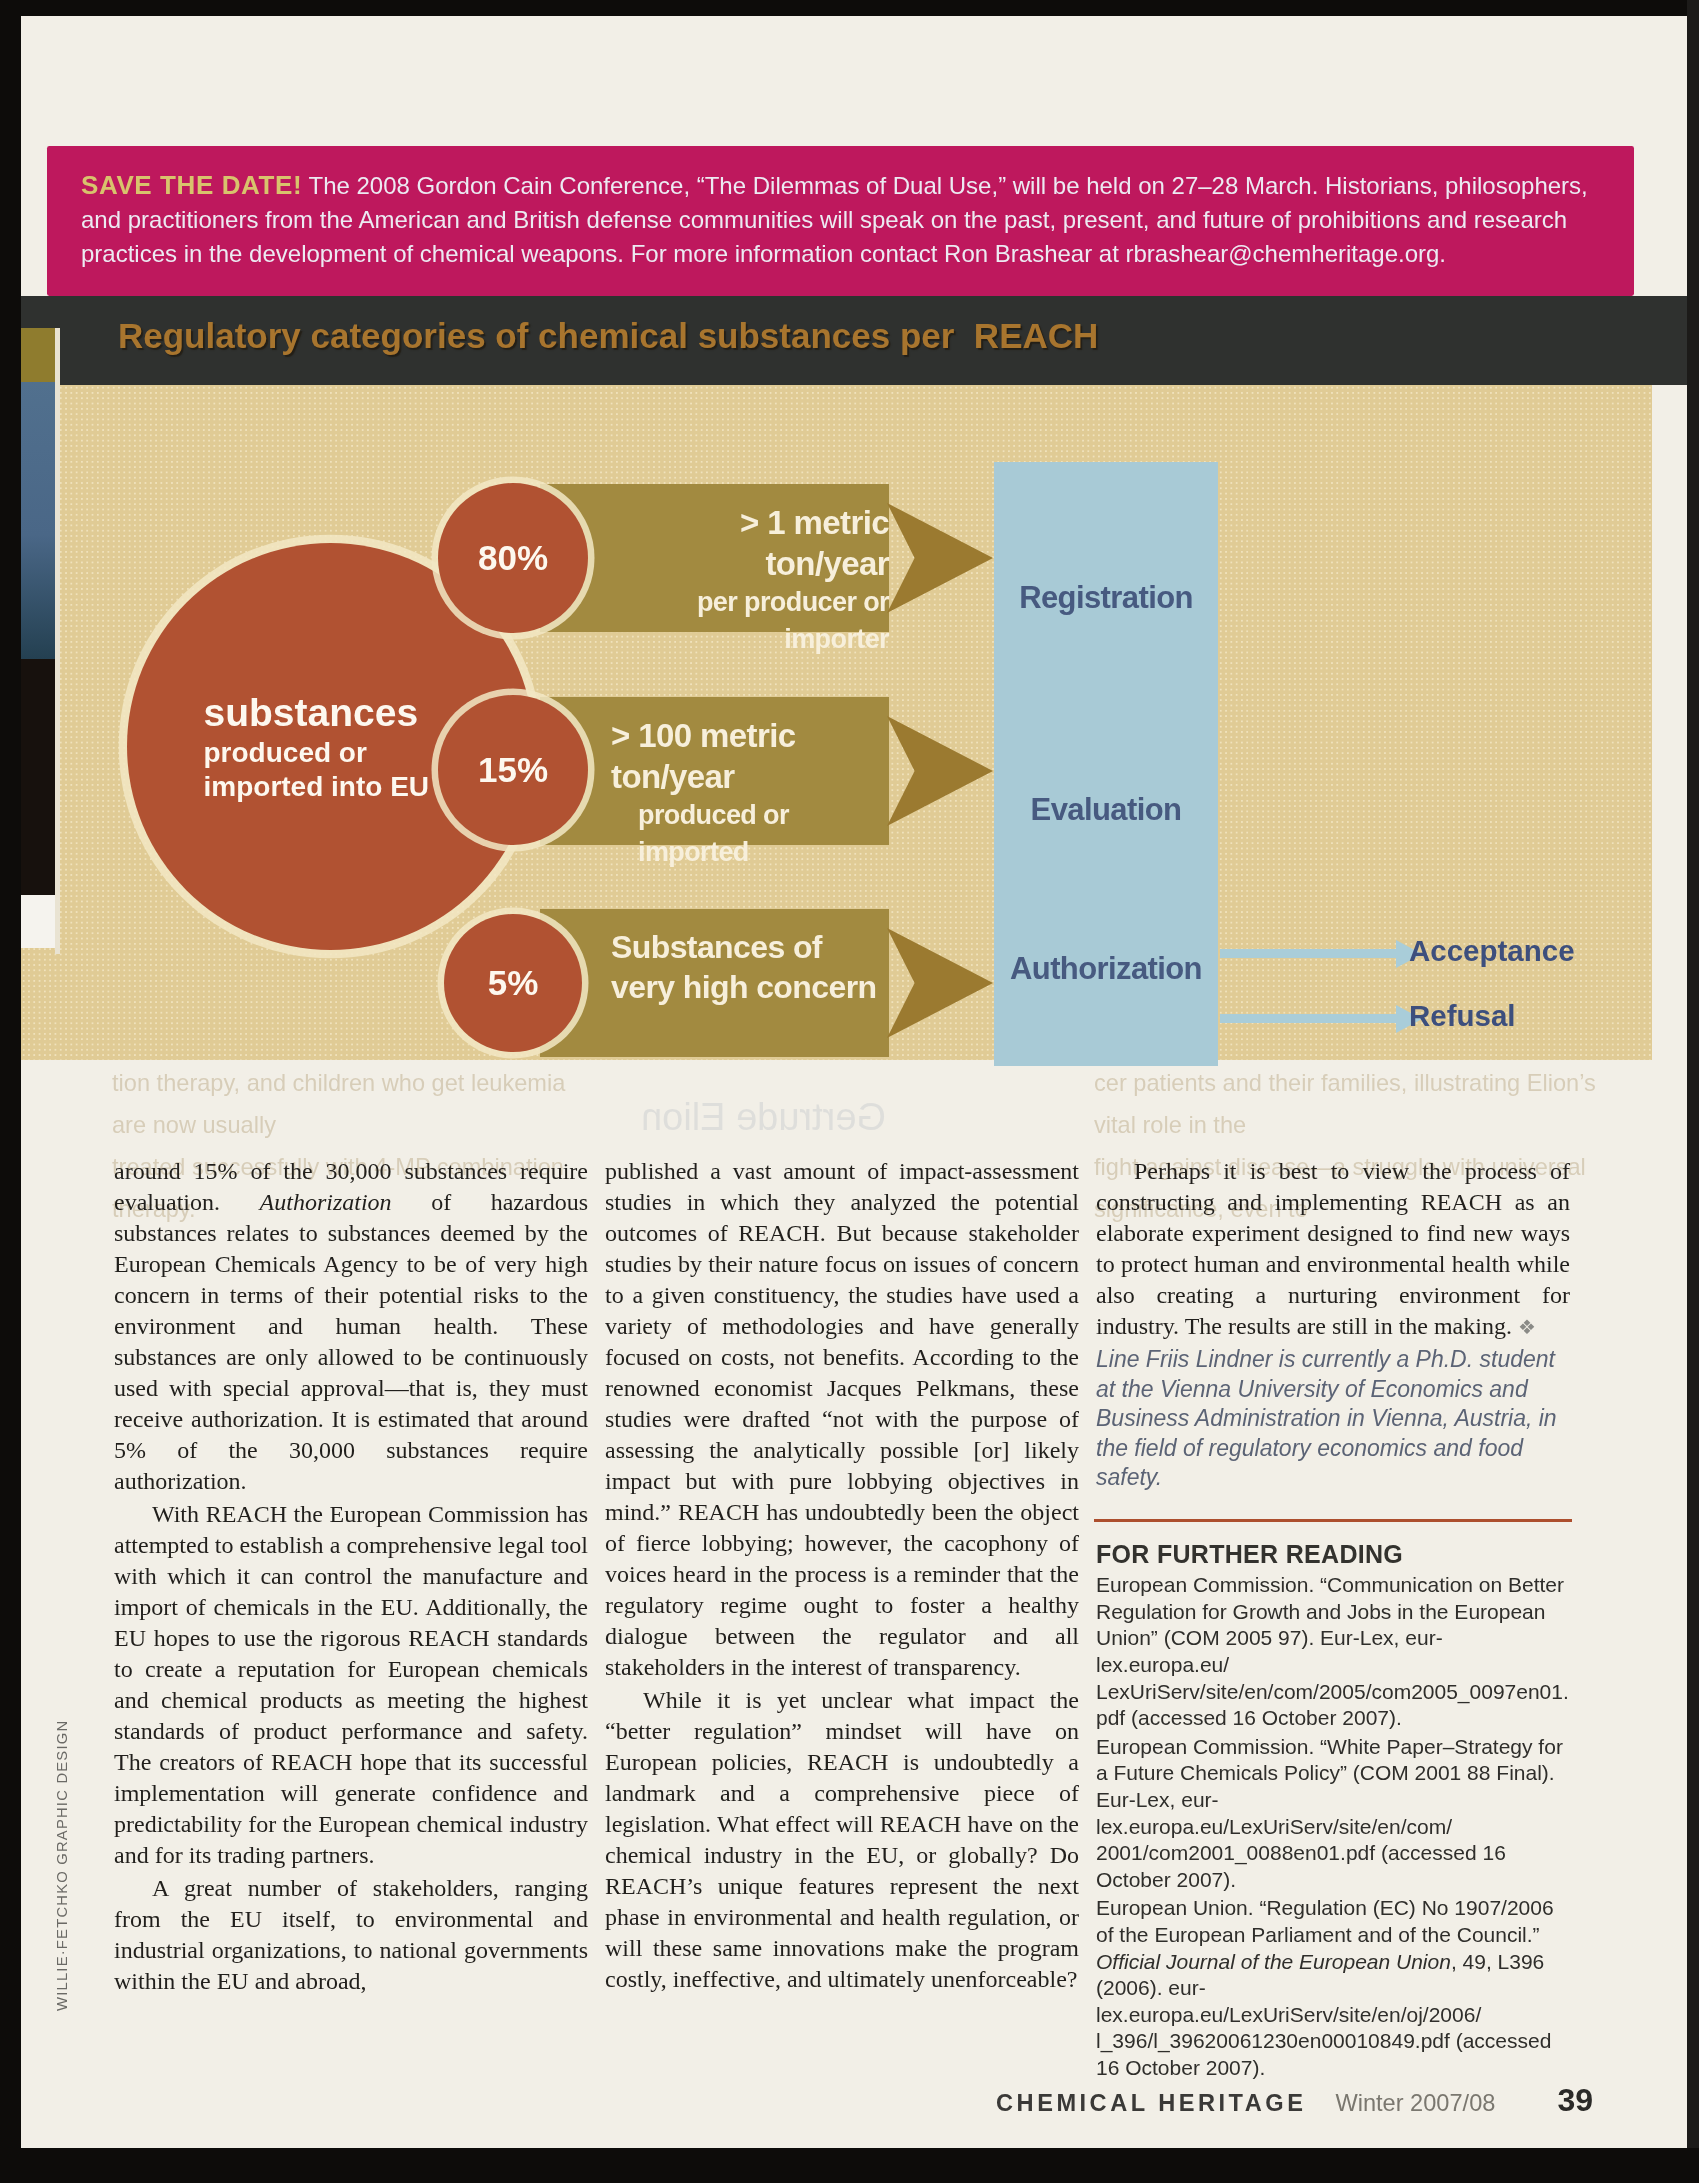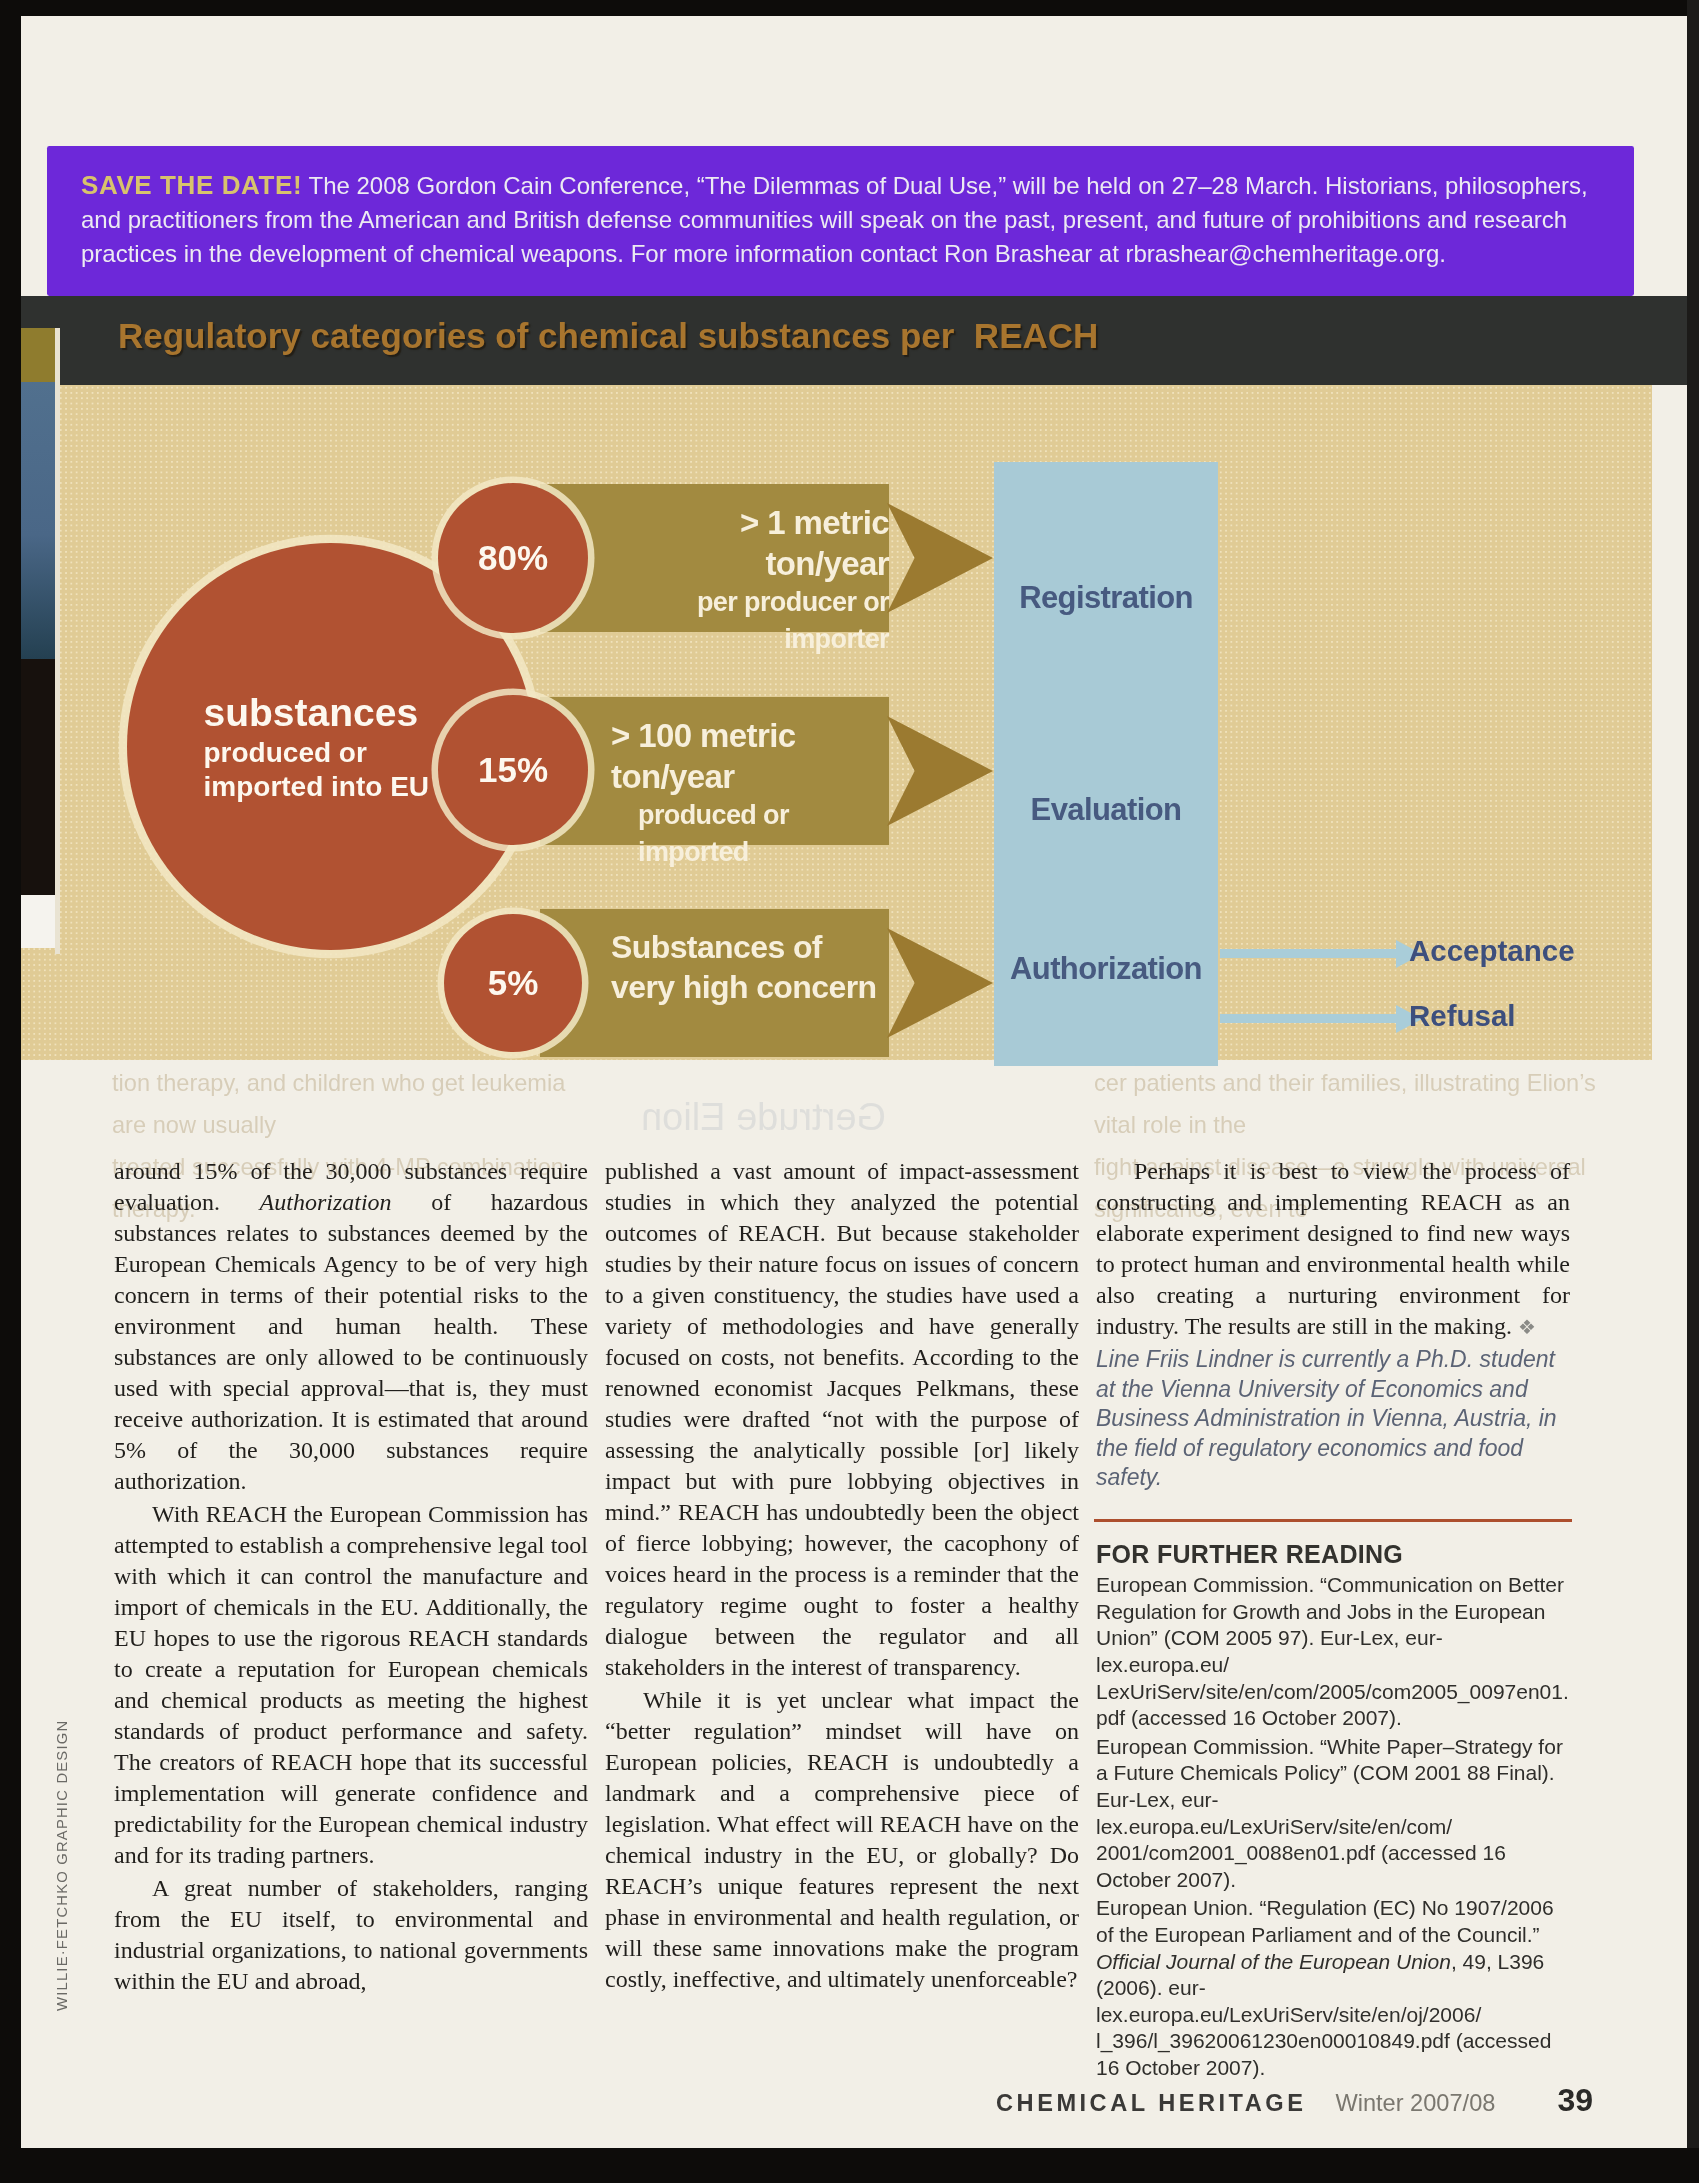--- a/index.html
+++ b/index.html
@@ -11,21 +11,21 @@
   .edge-bottom{position:absolute;left:0;bottom:0;width:1700px;height:35px;background:#0d0c0a;}
 
   
   .sliver{position:absolute;left:0;top:312px;width:34px;height:626px;border-right:5.3px solid #e9e3d2;}
   .sliver .s-gold{height:54px;background:#8f7c2e;}
   .sliver .s-photo{height:277px;background:linear-gradient(180deg,#51708e 0%,#4a6787 55%,#244051 100%);}
   .sliver .s-dark{height:236px;background:#17110d;}
   .sliver .s-light{height:53px;background:#f5f3ee;}
 
   
-  .banner{position:absolute;left:26px;top:130px;width:1587px;height:150px;background:#6d28d9;
+  .banner{position:absolute;left:26px;top:130px;width:1587px;height:150px;background:#be185d;
           border-radius:2.4px;box-sizing:border-box;padding:22.4px 34px;color:#eceaf2;
           font-size:24px;line-height:34px;font-weight:500;}
   .banner .hl{color:#d8c36c;font-weight:bold;font-size:26px;letter-spacing:0.6px;}
 
   
   .titlebar{position:absolute;left:0;top:280px;width:1666px;height:89px;background:#2f312f;}
   .titlebar h1{margin:0;position:absolute;left:97px;top:20px;font-size:35px;font-weight:bold;
                color:#a8752e;letter-spacing:0;white-space:pre-wrap;
                text-shadow:1.8px 1.8px 1.2px rgba(25,16,4,.55);}
 

